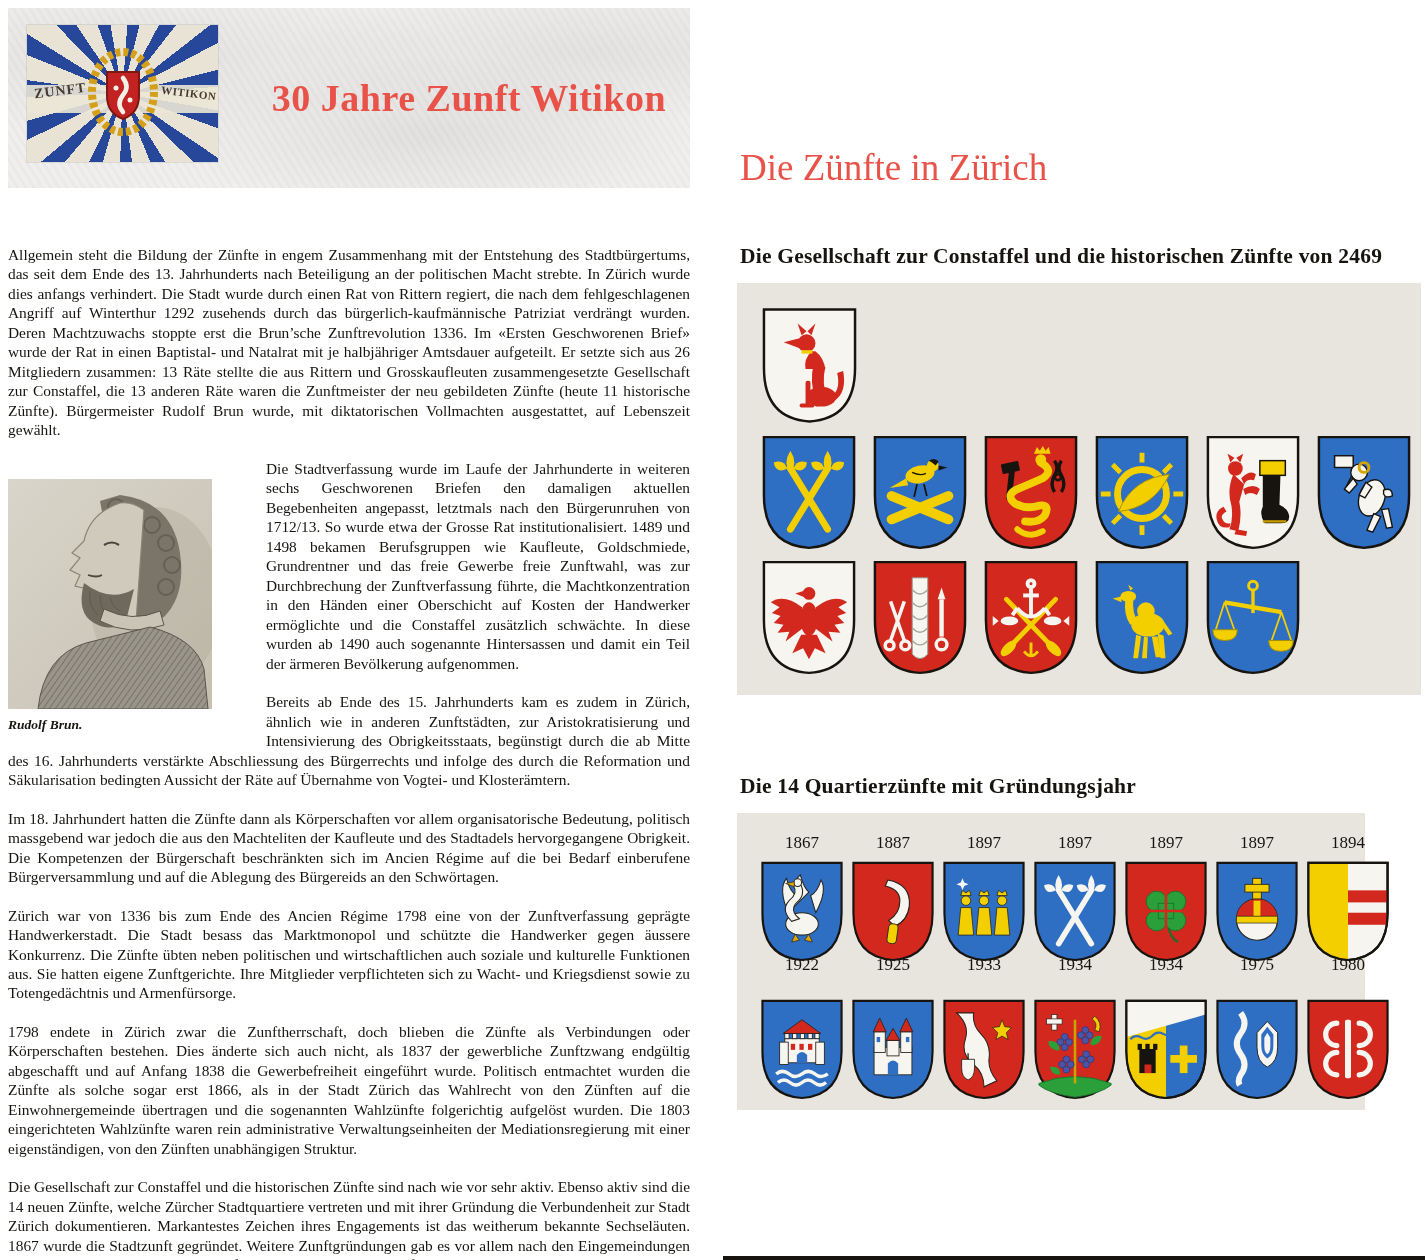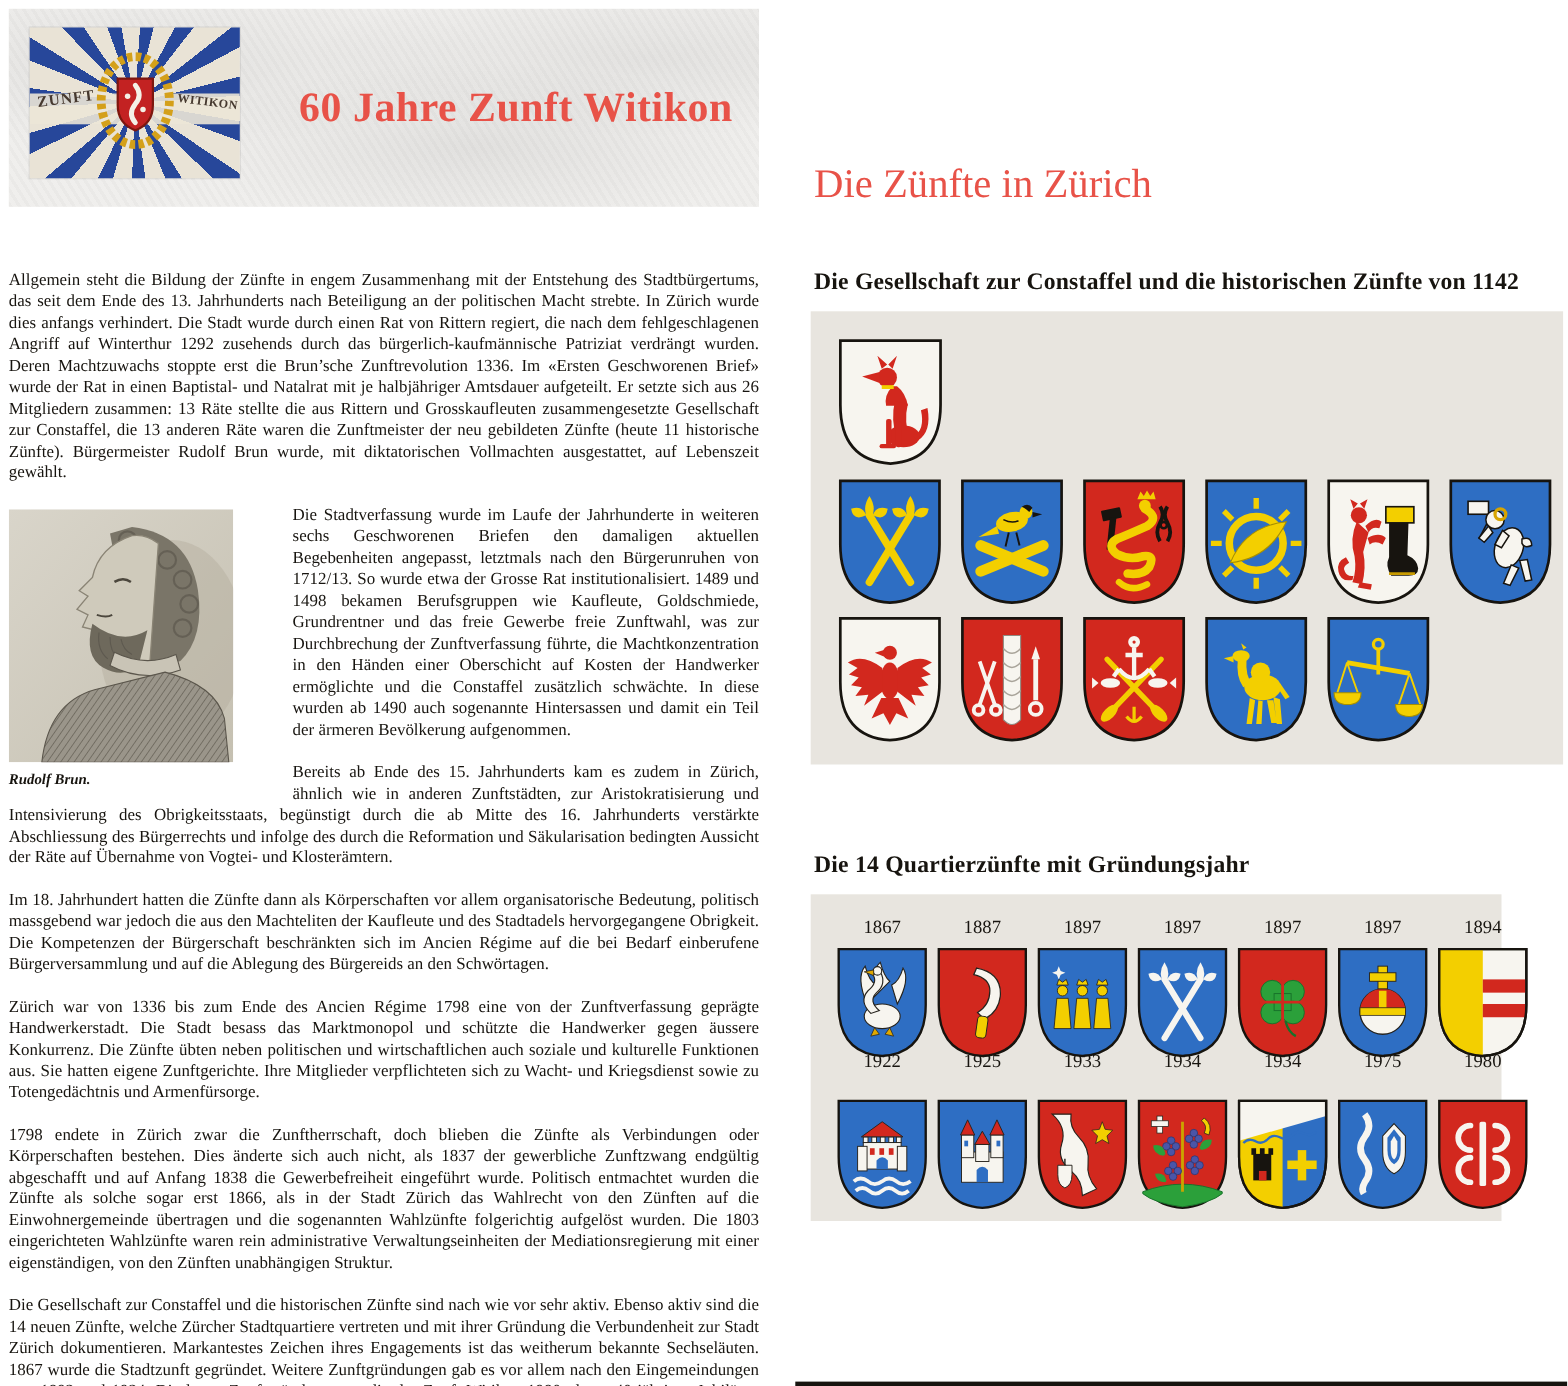--- a/index.html
+++ b/index.html
@@ -48,21 +48,21 @@
 
   
   .f-gold{fill:#f3cf00;} .f-hred{fill:#d2281e;} .f-wht{fill:#f7f5ef;}
   .f-blue{fill:#2e6ec3;} .f-grn{fill:#2ba03a;} .f-blk{fill:#17140f;}
   .sh{stroke:#17140f;stroke-width:2.5;}
 
   
   .article{position:absolute;left:8px;top:245px;width:682px;font-size:15.4px;
            line-height:1.265;text-align:justify;}
   .article p{margin:0 0 19px 0;}
-  .portrait-box{float:left;width:236px;margin:4px 22px 4px 0;}
+  .portrait-box{float:left;width:236px;margin:20px 22px 4px 0;}
   .portrait-box svg{display:block;width:204px;height:230px;}
   .portrait-caption{font-size:13.5px;font-weight:bold;font-style:italic;margin-top:7px;}
 
   .bottom-rule{position:absolute;left:723px;top:1256px;width:702px;height:4px;background:#17140f;}
 </style>
 </head>
 <body>
 
 <div class="page">
 
@@ -75,21 +75,21 @@
           <ellipse cx="43" cy="48" rx="31" ry="40" fill="none" stroke="#d4a01a" stroke-width="8" stroke-dasharray="5 3"></ellipse>
           <path d="M27 28 h32 v24 q0 17 -16 23 q-16 -6 -16 -23 z" fill="#c32222" stroke="#7d170f" stroke-width="2"></path>
           <path d="M43 34 q7 9 0 17 q-7 9 0 17" stroke="#f4f0e6" stroke-width="4.5" fill="none" stroke-linecap="round"></path>
           <circle cx="36" cy="44" r="2.5" fill="#f4f0e6"></circle>
             <circle cx="50" cy="56" r="2.5" fill="#f4f0e6"></circle>
         </svg>
       </div>
       <span class="flag-word zunft">ZUNFT</span>
       <span class="flag-word witikon">WITIKON</span>
     </div>
-    <div class="main-title">60 Jahre Zunft Witikon</div>
+    <div class="main-title">30 Jahre Zunft Witikon</div>
   </div>
 
   <div class="article">
     <p>Allgemein steht die Bildung der Zünfte in engem Zusammenhang mit der Entstehung des Stadtbürgertums, das seit dem Ende des 13. Jahrhunderts nach Beteiligung an der politischen Macht strebte. In Zürich wurde dies anfangs verhindert. Die Stadt wurde durch einen Rat von Rittern regiert, die nach dem fehlgeschlagenen Angriff auf Winterthur 1292 zusehends durch das bürgerlich-kaufmännische Patriziat verdrängt wurden. Deren Machtzuwachs stoppte erst die Brun’sche Zunftrevolution 1336. Im «Ersten Geschworenen Brief» wurde der Rat in einen Baptistal- und Natalrat mit je halbjähriger Amtsdauer aufgeteilt. Er setzte sich aus 26 Mitgliedern zusammen: 13 Räte stellte die aus Rittern und Grosskaufleuten zusammengesetzte Gesellschaft zur Constaffel, die 13 anderen Räte waren die Zunftmeister der neu gebildeten Zünfte (heute 11 historische Zünfte). Bürgermeister Rudolf Brun wurde, mit diktatorischen Vollmachten ausgestattet, auf Lebenszeit gewählt.</p>
     <div class="portrait-box">
       <svg viewBox="0 0 204 230">
         <defs>
           <linearGradient id="pg" x1="0" y1="0" x2="1" y2="1">
             <stop offset="0" stop-color="#d9d5ca"></stop>
               <stop offset="1" stop-color="#c5c0b1"></stop>
@@ -124,21 +124,21 @@
     </div>
     <p>Die Stadtverfassung wurde im Laufe der Jahrhunderte in weiteren sechs Geschworenen Briefen den damaligen aktuellen Begebenheiten angepasst, letztmals nach den Bürgerunruhen von 1712/13. So wurde etwa der Grosse Rat institutionalisiert. 1489 und 1498 bekamen Berufsgruppen wie Kaufleute, Goldschmiede, Grundrentner und das freie Gewerbe freie Zunftwahl, was zur Durchbrechung der Zunftverfassung führte, die Machtkonzentration in den Händen einer Oberschicht auf Kosten der Handwerker ermöglichte und die Constaffel zusätzlich schwächte. In diese wurden ab 1490 auch sogenannte Hintersassen und damit ein Teil der ärmeren Bevölkerung aufgenommen.</p>
     <p>Bereits ab Ende des 15. Jahrhunderts kam es zudem in Zürich, ähnlich wie in anderen Zunftstädten, zur Aristokratisierung und Intensivierung des Obrigkeitsstaats, begünstigt durch die ab Mitte des 16. Jahrhunderts verstärkte Abschliessung des Bürgerrechts und infolge des durch die Reformation und Säkularisation bedingten Aussicht der Räte auf Übernahme von Vogtei- und Klosterämtern.</p>
     <p>Im 18. Jahrhundert hatten die Zünfte dann als Körperschaften vor allem organisatorische Bedeutung, politisch massgebend war jedoch die aus den Machteliten der Kaufleute und des Stadtadels hervorgegangene Obrigkeit. Die Kompetenzen der Bürgerschaft beschränkten sich im Ancien Régime auf die bei Bedarf einberufene Bürgerversammlung und auf die Ablegung des Bürgereids an den Schwörtagen.</p>
     <p>Zürich war von 1336 bis zum Ende des Ancien Régime 1798 eine von der Zunftverfassung geprägte Handwerkerstadt. Die Stadt besass das Marktmonopol und schützte die Handwerker gegen äussere Konkurrenz. Die Zünfte übten neben politischen und wirtschaftlichen auch soziale und kulturelle Funktionen aus. Sie hatten eigene Zunftgerichte. Ihre Mitglieder verpflichteten sich zu Wacht- und Kriegsdienst sowie zu Totengedächtnis und Armenfürsorge.</p>
     <p>1798 endete in Zürich zwar die Zunftherrschaft, doch blieben die Zünfte als Verbindungen oder Körperschaften bestehen. Dies änderte sich auch nicht, als 1837 der gewerbliche Zunftzwang endgültig abgeschafft und auf Anfang 1838 die Gewerbefreiheit eingeführt wurde. Politisch entmachtet wurden die Zünfte als solche sogar erst 1866, als in der Stadt Zürich das Wahlrecht von den Zünften auf die Einwohnergemeinde übertragen und die sogenannten Wahlzünfte folgerichtig aufgelöst wurden. Die 1803 eingerichteten Wahlzünfte waren rein administrative Verwaltungseinheiten der Mediationsregierung mit einer eigenständigen, von den Zünften unabhängigen Struktur.</p>
     <p>Die Gesellschaft zur Constaffel und die historischen Zünfte sind nach wie vor sehr aktiv. Ebenso aktiv sind die 14 neuen Zünfte, welche Zürcher Stadtquartiere vertreten und mit ihrer Gründung die Verbundenheit zur Stadt Zürich dokumentieren. Markantestes Zeichen ihres Engagements ist das weitherum bekannte Sechseläuten. 1867 wurde die Stadtzunft gegründet. Weitere Zunftgründungen gab es vor allem nach den Eingemeindungen von 1893 und 1934. Die letzte Zunftgründung war die der Zunft Witikon 1980, deren 40-jähriges Jubiläum wir mit dieser Ausstellung feiern.</p>
   </div>
 
   <div class="right-heading">Die Zünfte in Zürich</div>
-  <div class="sec-heading sec1-heading">Die Gesellschaft zur Constaffel und die historischen Zünfte von 1142</div>
+  <div class="sec-heading sec1-heading">Die Gesellschaft zur Constaffel und die historischen Zünfte von 2469</div>
 
   <div class="panel panel1 p1">
 
     <div class="p1-constaffel">
       <svg viewBox="0 0 100 120">
         <path class="sh f-wht" d="M4 4H96V63Q96 114 50 117Q4 114 4 63Z"></path>
         <g class="f-hred">
           <path d="M52 46 Q44 54 46 64 L66 64 Q64 52 56 46 Z"></path>
           <path d="M56 96 Q50 76 54 60 L66 62 Q62 78 68 96 Z"></path>
           <ellipse cx="62" cy="92" rx="15" ry="10"></ellipse>

